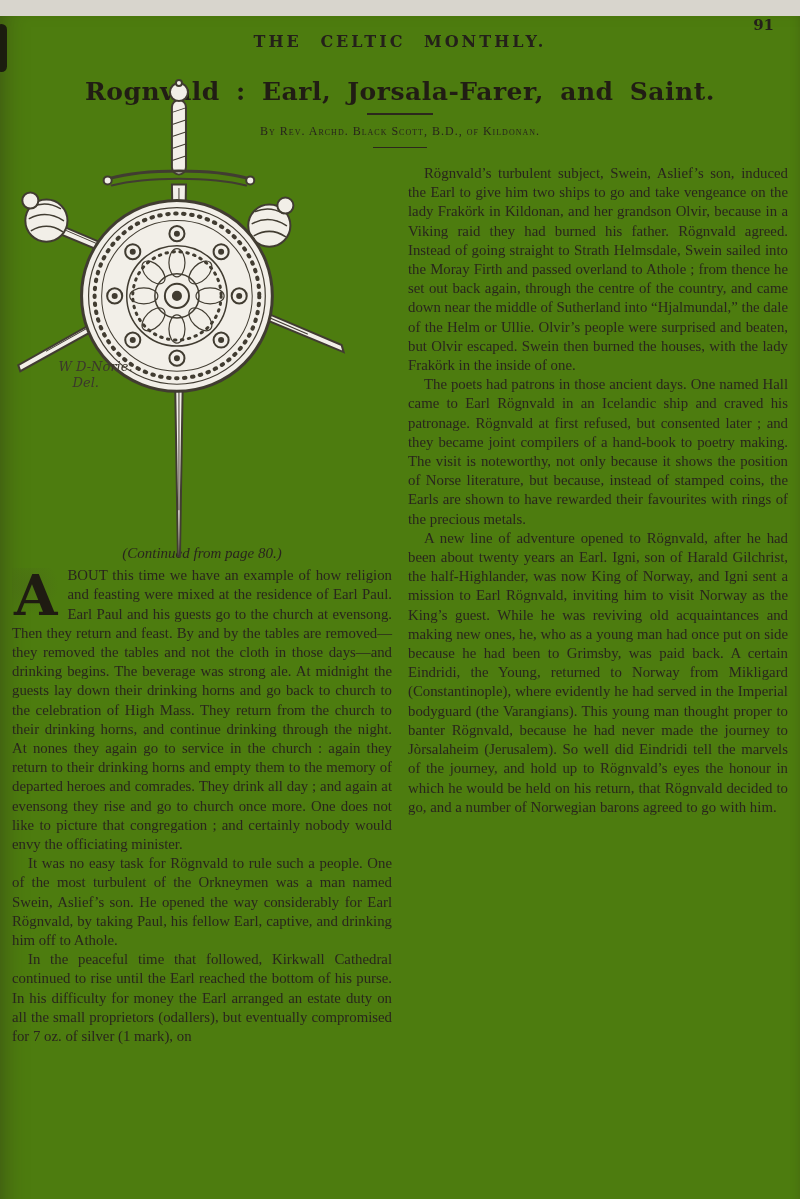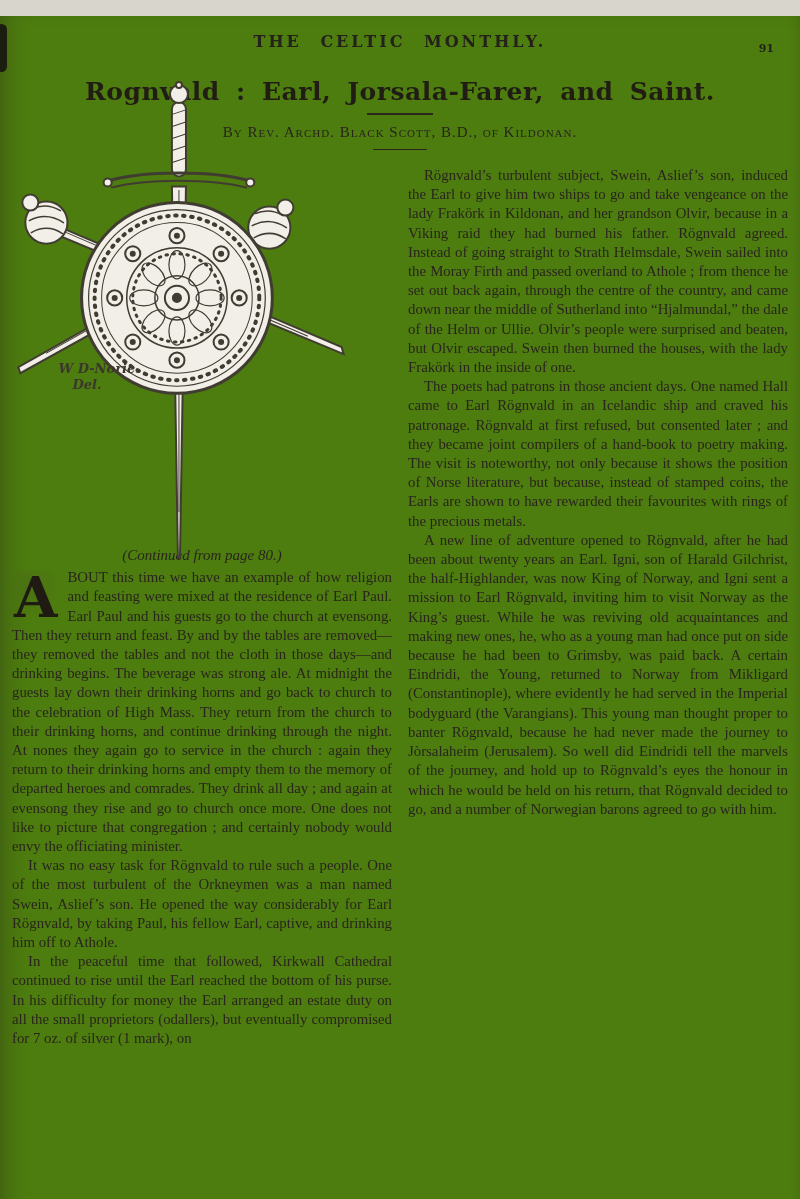--- a/index.html
+++ b/index.html
@@ -4,31 +4,31 @@
 <style>
   html,body{margin:0;padding:0;background:#d8d5cd;}
   .page{
     position:relative;width:800px;height:1199px;margin:16px auto;
     background:#4d7c0f;overflow:hidden;color:#262219;
     font-family:"Liberation Serif", serif;
     box-shadow: inset 20px 0 26px -20px rgba(40,35,25,.5), inset -8px 0 12px -10px rgba(40,35,25,.28);
   }
   .scan-blot{position:absolute;left:-4px;top:8px;width:11px;height:48px;background:#17150f;border-radius:6px;opacity:.9;}
   .running-head{position:relative;text-align:center;padding-top:16px;font-family:"DejaVu Serif",serif;font-weight:bold;font-size:16px;letter-spacing:3px;word-spacing:10px;color:#24201a;}
-  .pageno{position:absolute;right:26px;top:26px;letter-spacing:0;word-spacing:0;font-size:11px;}
+  .pageno{position:absolute;right:26px;top:0;letter-spacing:0;word-spacing:0;font-size:15px;}
   .title{margin:26px 0 0;text-align:center;font-family:"DejaVu Serif",serif;font-size:25px;font-weight:700;letter-spacing:.5px;word-spacing:7px;color:#211d14;}
   .rule{border-top:2px solid #2c271d;margin:7px auto 0;}
   .rule1{width:66px;}
   .rule2{width:54px;border-top-width:1.5px;margin-top:8px;}
-  .byline{margin-top:9px;text-align:center;font-variant:small-caps;font-size:15px;letter-spacing:1px;color:#28241c;}
+  .byline{margin-top:9px;text-align:center;font-variant:small-caps;font-size:12px;letter-spacing:1px;color:#28241c;}
   .columns{display:flex;gap:16px;padding:0 12px;margin-top:16px;}
   .col{flex:1 1 0;font-size:14.8px;line-height:19.2px;text-align:justify;color:#29251d;}
   .para{margin:0;text-indent:16px;}
   .para.no-indent{text-indent:0;}
-  .illustration{position:relative;height:380px;font-weight:bold;}
+  .illustration{position:relative;height:380px;}
   .ill-svg{position:absolute;top:-86px;left:-6px;}
   .continued{text-align:center;font-style:italic;font-size:15px;margin:0 0 3px;text-indent:0;}
   .dropcap{
     float:left;font-family:"DejaVu Serif",serif;font-size:56px;line-height:46px;font-weight:bold;
     padding:4px 6px 1px 2px;margin:2px 4px 0 0;color:#1f1b12;
     background:radial-gradient(circle at 35% 35%, rgba(70,62,48,.16), rgba(70,62,48,0) 62%);
   }
   .sig{font-family:"DejaVu Serif",serif;font-style:italic;font-size:13px;fill:#3b372c;}
 </style>
 </head>

